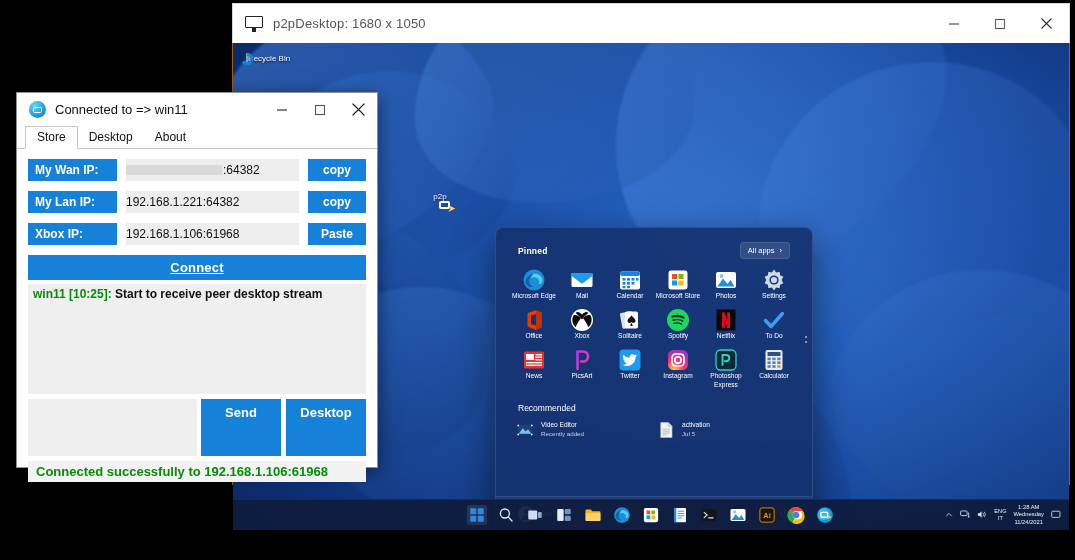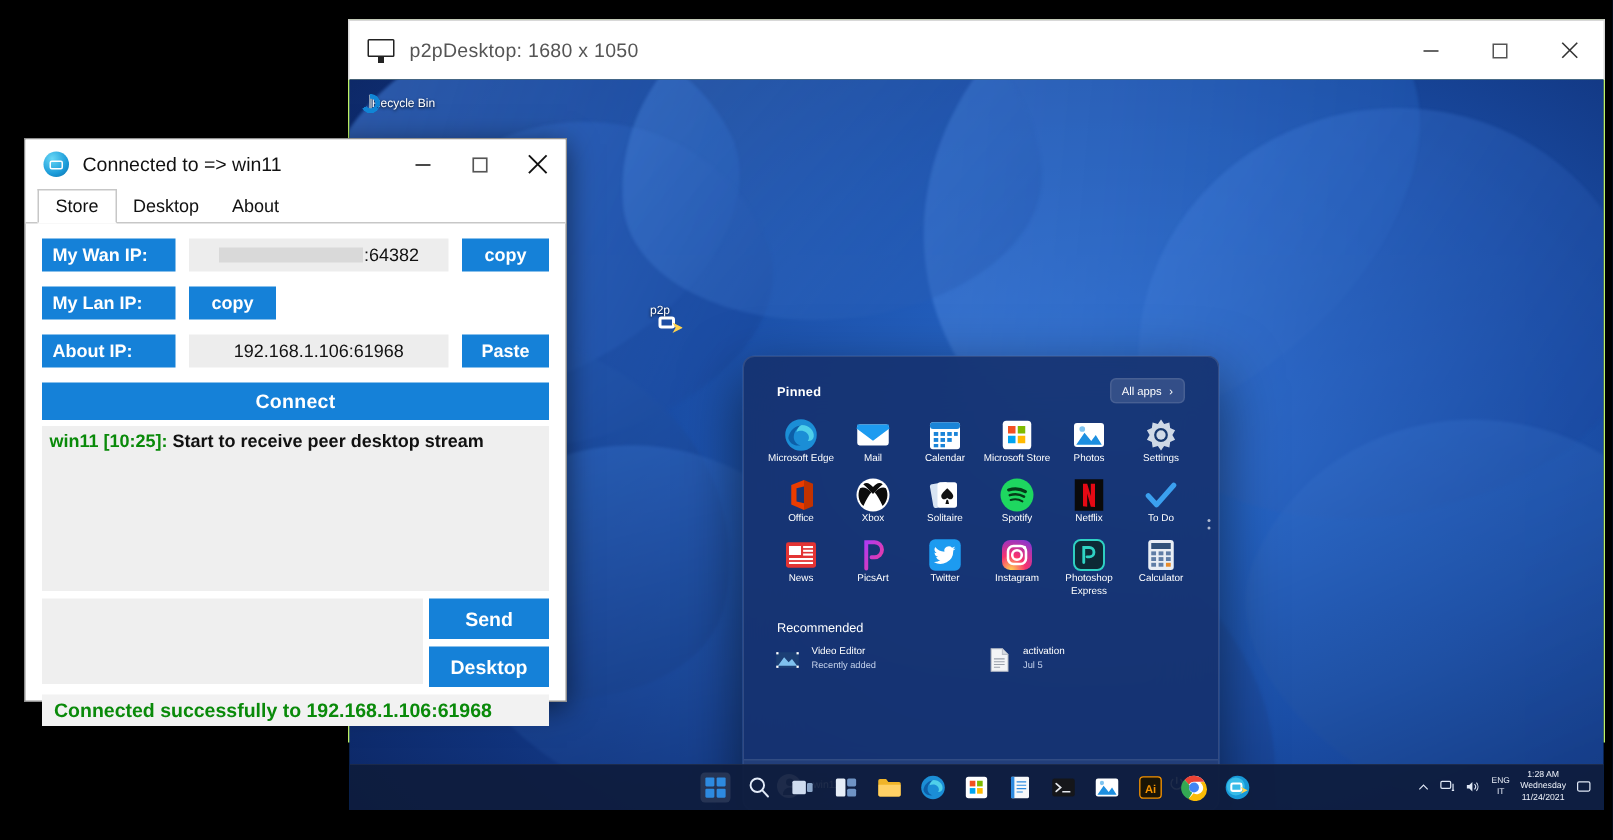--- a/index.html
+++ b/index.html
@@ -1,21 +1,21 @@
 <!DOCTYPE html>
 <html><head>
 <meta charset="utf-8">
 <style>
   html,body{margin:0;padding:0;background:#000;}
   body{width:1075px;height:560px;position:relative;overflow:hidden;
        font-family:"Liberation Sans",sans-serif;}
 
   
-  #remote-window{position:absolute;left:232px;top:13px;width:838px;height:482px;
-     background:#bef264;box-shadow:0 0 12px rgba(0,0,0,.8);}
+  #remote-window{position:absolute;left:232px;top:3px;width:838px;height:482px;
+     background:#a16207;box-shadow:0 0 12px rgba(0,0,0,.8);}
   #remote-titlebar{height:40px;background:#ffffff;display:flex;align-items:center;
      border:1px solid #d8d8d8;border-bottom:none;box-sizing:border-box;}
   #remote-title-text{font-size:13px;color:#555;margin-left:10px;letter-spacing:.2px;}
   .monitor-icon{width:18px;height:16px;margin-left:12px;position:relative;flex:none;}
   .monitor-icon .scr{position:absolute;left:0;top:0;width:18px;height:12px;
      border:1.6px solid #222;box-sizing:border-box;border-radius:1px;}
   .monitor-icon .stand{position:absolute;left:7px;top:12px;width:4px;height:4px;background:#222;}
   #remote-winbtns{margin-left:auto;display:flex;height:100%;}
   .rb{width:46px;height:100%;display:flex;align-items:center;justify-content:center;color:#333;}
   .rb svg{display:block;}
@@ -120,35 +120,35 @@
   #main-tabs{display:flex;align-items:flex-end;height:22px;padding-left:8px;
      border-bottom:1px solid #c7c7c7;background:#fff;}
   .mtab{font-size:12px;color:#111;padding:3px 11px 4px;}
   .mtab.active{border:1px solid #c7c7c7;border-bottom:1px solid #fff;background:#fff;
      margin-bottom:-1px;font-weight:normal;}
 
   #main-body{padding:10px 11px 0;}
   .mrow{display:flex;align-items:center;gap:9px;margin-bottom:10px;}
   .mlbl{width:89px;background:#1581d8;color:#fff;font-weight:bold;font-size:12px;
      padding:4px 7px;box-sizing:border-box;}
-  .mval{flex:1;background:#ededed;color:#111;font-size:12px;text-align:center;padding:4px 0;
+  .mval{flex:1;background:#ededed;color:#111;font-size:12px;padding:4px 0;
      position:relative;}
   .mval .mask{display:inline-block;width:96px;height:10px;background:#d9d9d9;
      vertical-align:-1px;margin-right:1px;}
   .mbtn{width:58px;background:#1581d8;color:#fff;font-weight:bold;font-size:12px;
      text-align:center;padding:4px 0;}
   #connect-btn{background:#1581d8;color:#fff;font-weight:bold;font-size:13px;text-align:center;
-     padding:5px 0;margin:0 0 4px;letter-spacing:.2px;}
+     padding:5px 0;margin:0 0 4px;letter-spacing:.2px;text-decoration:underline;}
   #log-area{background:#efefef;height:110px;padding:3px 5px;box-sizing:border-box;
      font-size:12px;overflow:hidden;}
   #log-area .who{color:#0a8a0a;font-weight:bold;}
   #log-area .msg{color:#111;font-weight:bold;}
   #send-area{display:flex;gap:4px;margin-top:5px;align-items:stretch;}
   #msg-input{flex:1;background:#efefef;height:57px;}
-  #send-btns{display:flex;flex-direction:column;gap:5px;}
+  #send-btns{display:flex;flex-direction:row;gap:5px;}
   .mbtn2{width:80px;background:#1581d8;color:#fff;font-weight:bold;font-size:13px;
      text-align:center;padding:6px 0;}
   #main-status{margin-top:5px;background:#f2f2f2;color:#0a8a0a;font-weight:bold;
      font-size:13px;padding:3px 8px;}
 </style>
 </head>
 <body>
 
 <div id="remote-window">
 
@@ -581,24 +581,25 @@
   </div>
 
   <div id="main-body">
     <div class="mrow">
       <span class="mlbl">My Wan IP:</span>
       <span class="mval"><span class="mask"></span><span>:64382</span></span>
       <span class="mbtn">copy</span>
     </div>
     <div class="mrow">
       <span class="mlbl">My Lan IP:</span>
+      <span class="mval">192.168.1.221:64382</span>
       <span class="mbtn">copy</span>
     </div>
     <div class="mrow">
-      <span class="mlbl">About IP:</span>
+      <span class="mlbl">Xbox IP:</span>
       <span class="mval">192.168.1.106:61968</span>
       <span class="mbtn">Paste</span>
     </div>
 
     <div id="connect-btn">Connect</div>
 
     <div id="log-area">
       <span class="who">win11 [10:25]:</span><span class="msg"> Start to receive peer desktop stream</span>
     </div>
 

